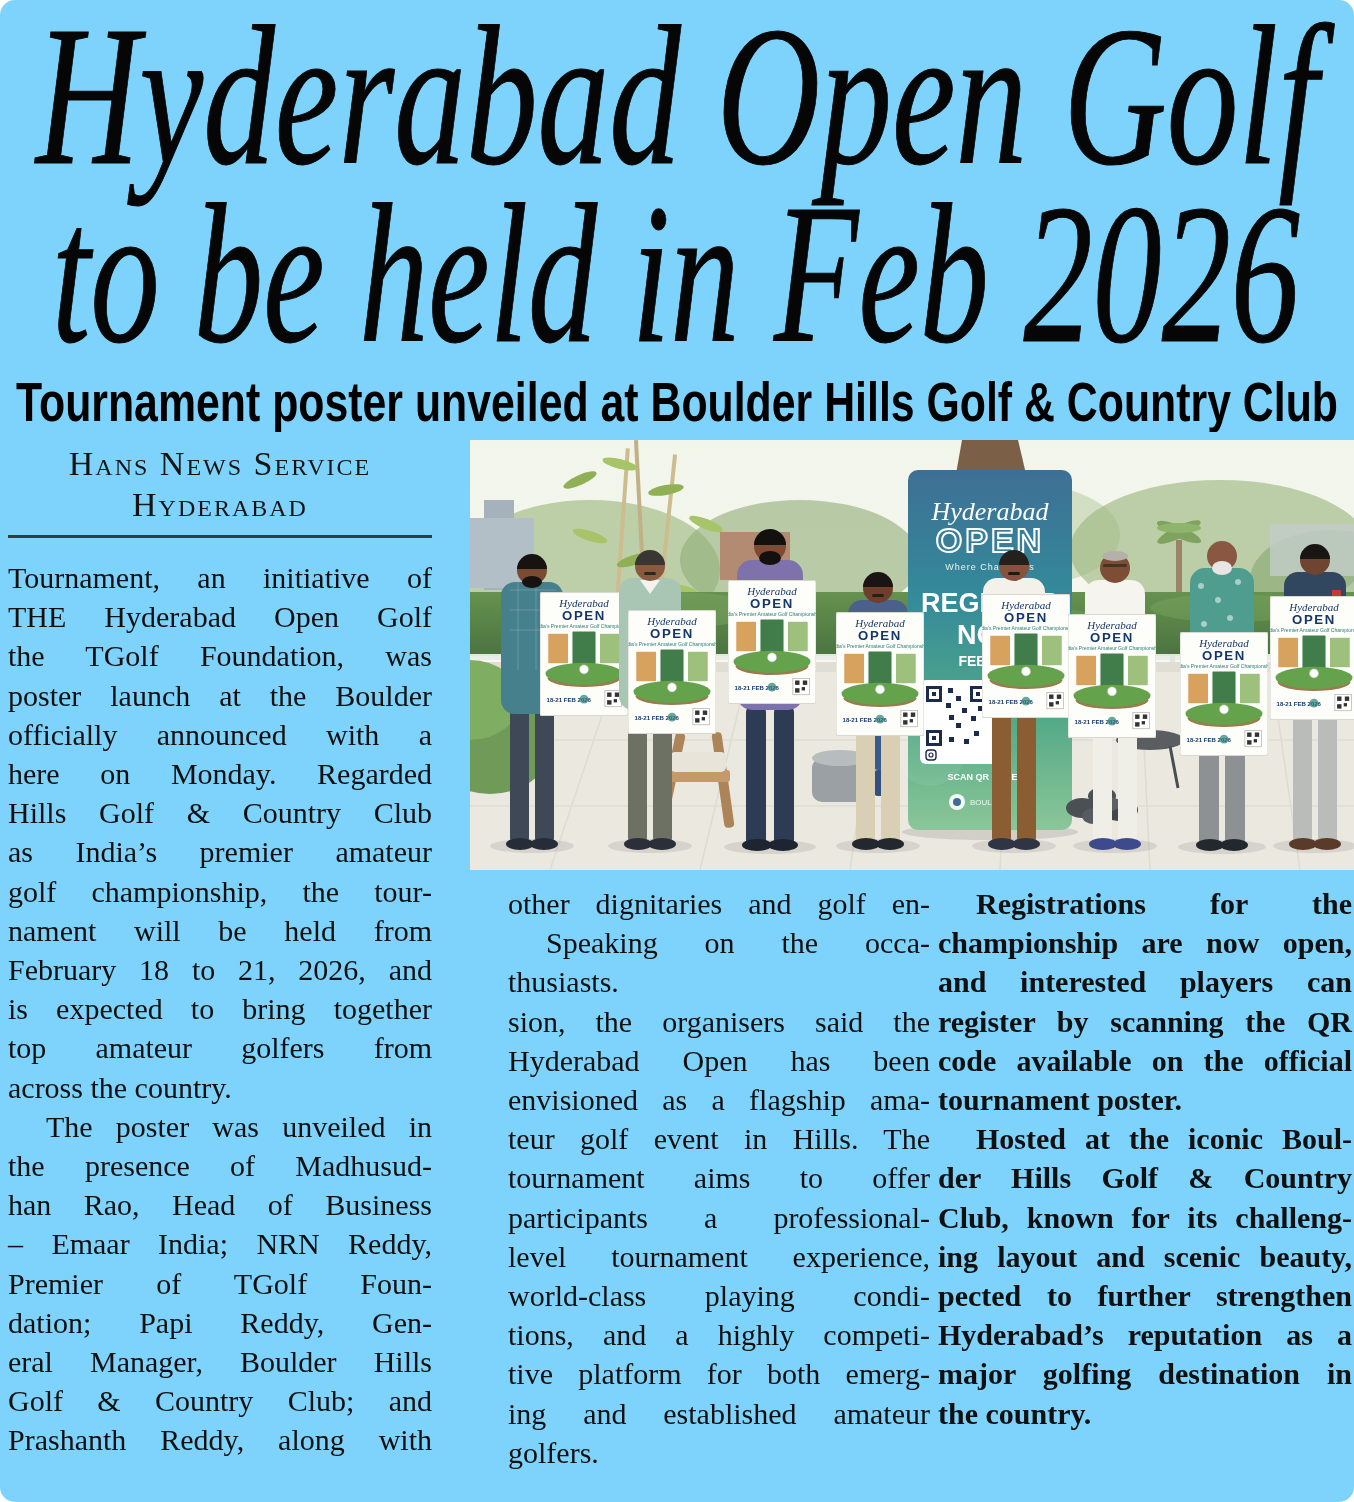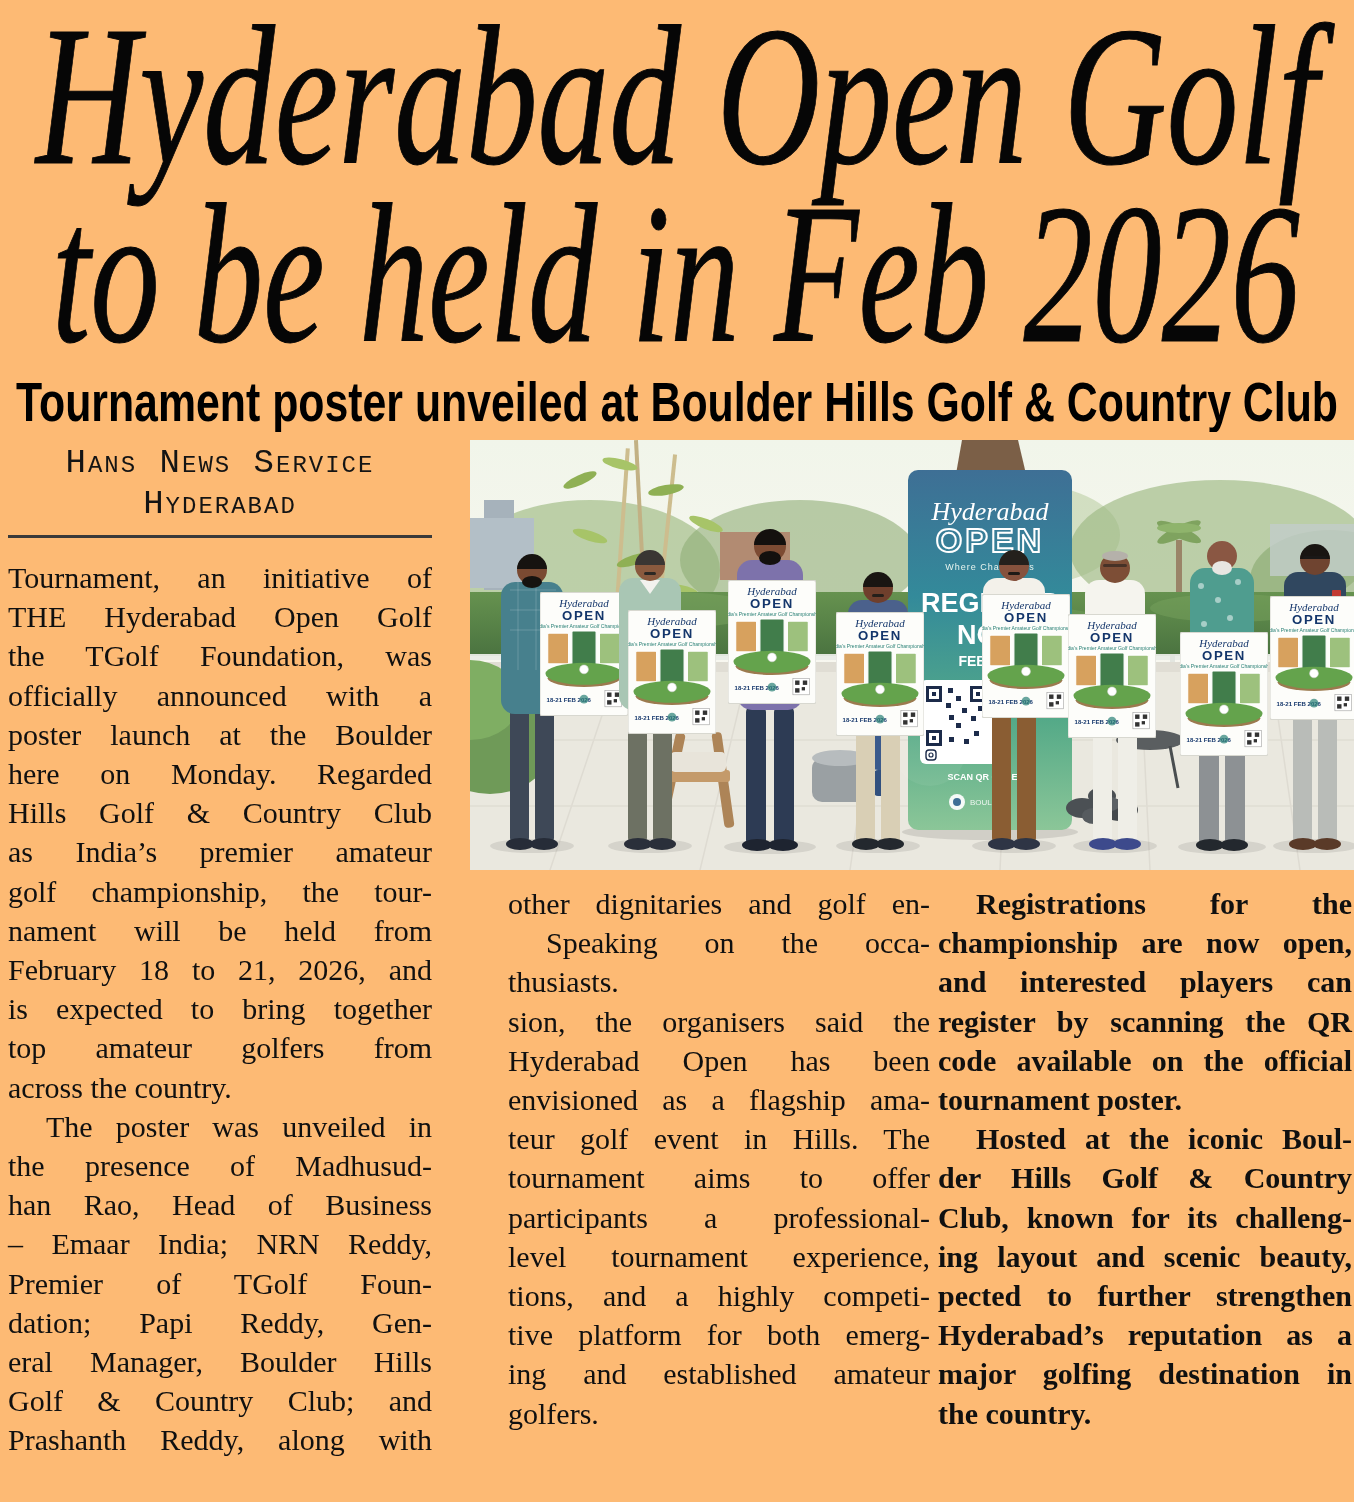--- a/index.html
+++ b/index.html
@@ -1,24 +1,24 @@
 <!DOCTYPE html>
 <html><head>
 <meta charset="utf-8">
 <style>
   html,body { margin:0; padding:0; background:#ffffff; }
   .page {
-    position:relative; width:1354px; height:1502px; background:#fdba74;
-    font-family:"Liberation Serif", serif; color:#0a0a0a; overflow:hidden;
+    position:relative; width:1354px; height:1502px; background:#7dd3fc;
+    font-family:"Liberation Serif", serif; color:#0a0a0a; overflow:hidden;border-radius:15px;
   }
   .masthead-svg { position:absolute; top:0; left:0; }
   .byline-block { position:absolute; top:443px; left:8px; width:424px; }
   .byline {
     text-align:center; font-variant:small-caps; font-size:34px; line-height:41px;
-    letter-spacing:2px; color:#141414;font-family:Liberation Mono, monospace;
+    letter-spacing:2px; color:#141414;
   }
   .byline-rule { height:3px; background:#3a3a3a; margin-top:10px; }
   .col { position:absolute; font-size:30px; line-height:39.2px; color:#101010; }
   .col .line { text-align:justify; text-align-last:justify; }
   .col .line.end { text-align-last:left; }
   .col .line.indent { text-indent:38px; }
   .photo-frame { position:absolute; left:470px; top:440px; width:884px; height:430px; }
 </style>
 </head>
 <body>
@@ -34,22 +34,22 @@
   <div class="byline-block">
     <div class="byline">Hans News Service</div>
     <div class="byline">Hyderabad</div>
     <div class="byline-rule"></div>
   </div>
 
   <div class="col" style="left:8px; top:558px; width:424px;">
       <div class="line">Tournament, an initiative of</div>
       <div class="line">THE Hyderabad Open Golf</div>
       <div class="line">the TGolf Foundation, was</div>
+      <div class="line">poster launch at the Boulder</div>
       <div class="line">officially announced with a</div>
-      <div class="line">poster launch at the Boulder</div>
       <div class="line">here on Monday. Regarded</div>
       <div class="line">Hills Golf &amp; Country Club</div>
       <div class="line">as India’s premier amateur</div>
       <div class="line">golf championship, the tour-</div>
       <div class="line">nament will be held from</div>
       <div class="line">February 18 to 21, 2026, and</div>
       <div class="line">is expected to bring together</div>
       <div class="line">top amateur golfers from</div>
       <div class="line end">across the country.</div>
       <div class="line indent">The poster was unveiled in</div>
@@ -352,20 +352,21 @@
       <div class="line">other dignitaries and golf en-</div>
       <div class="line indent">Speaking on the occa-</div>
       <div class="line end">thusiasts.</div>
       <div class="line">sion, the organisers said the</div>
       <div class="line">Hyderabad Open has been</div>
       <div class="line">envisioned as a flagship ama-</div>
       <div class="line">teur golf event in Hills. The</div>
       <div class="line">tournament aims to offer</div>
       <div class="line">participants a professional-</div>
       <div class="line">level tournament experience,</div>
+      <div class="line">world-class playing condi-</div>
       <div class="line">tions, and a highly competi-</div>
       <div class="line">tive platform for both emerg-</div>
       <div class="line">ing and established amateur</div>
       <div class="line end">golfers.</div>
     </div>
 
   <div class="col" style="left:938px; top:884px; width:414px;font-weight:bold;">
       <div class="line indent">Registrations for the</div>
       <div class="line">championship are now open,</div>
       <div class="line">and interested players can</div>

